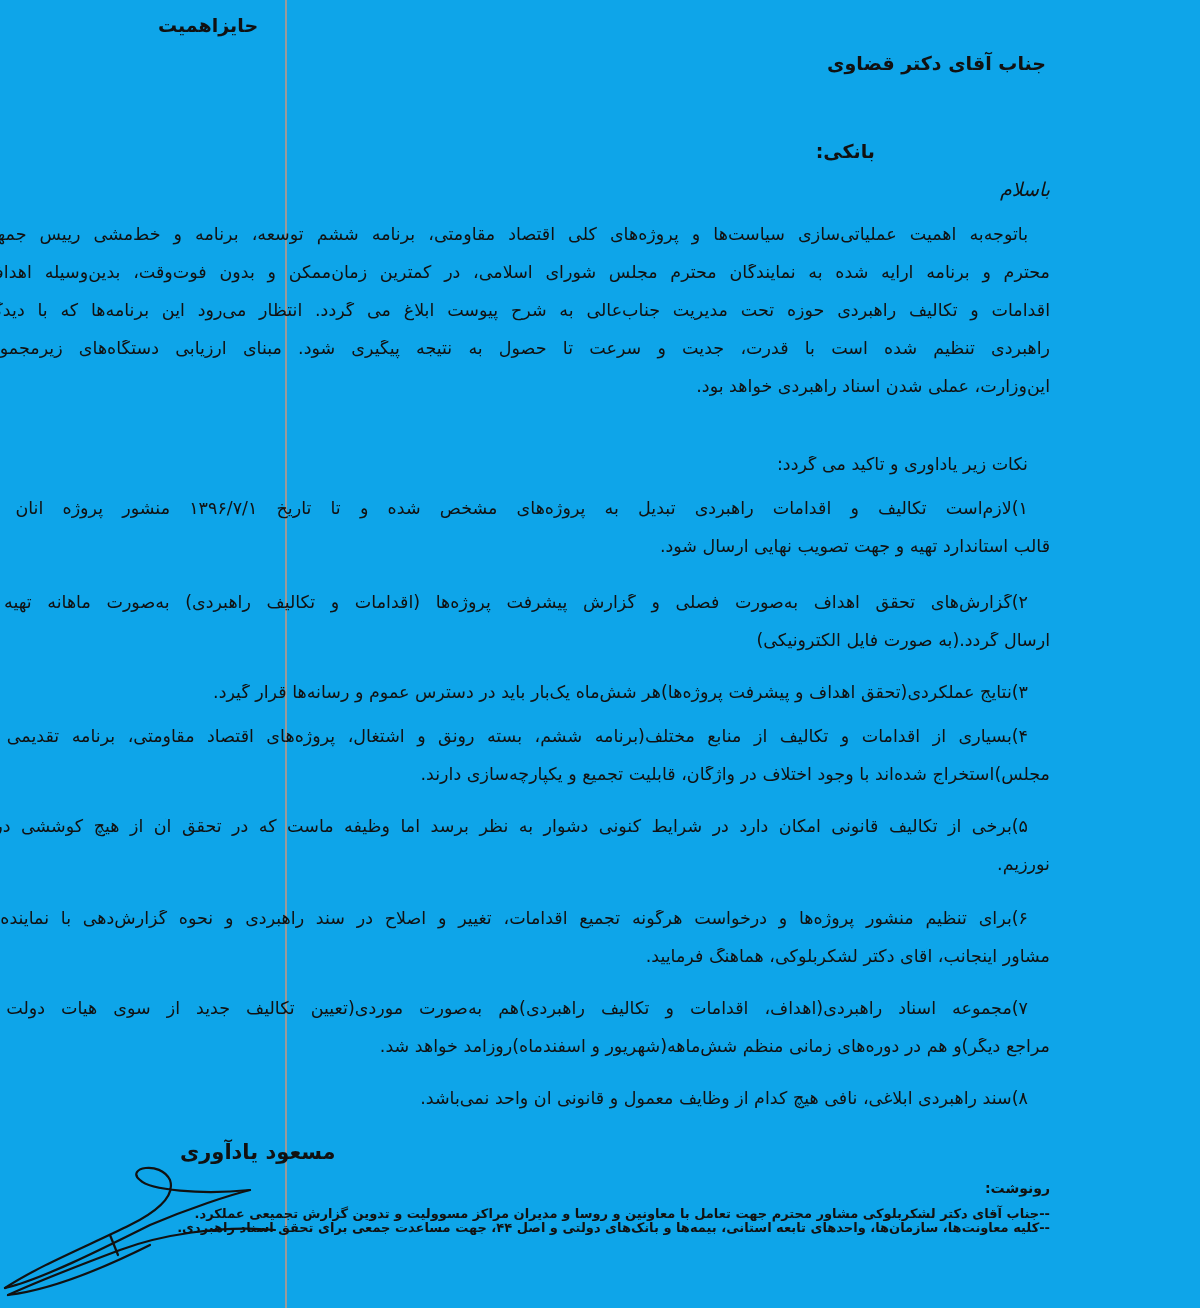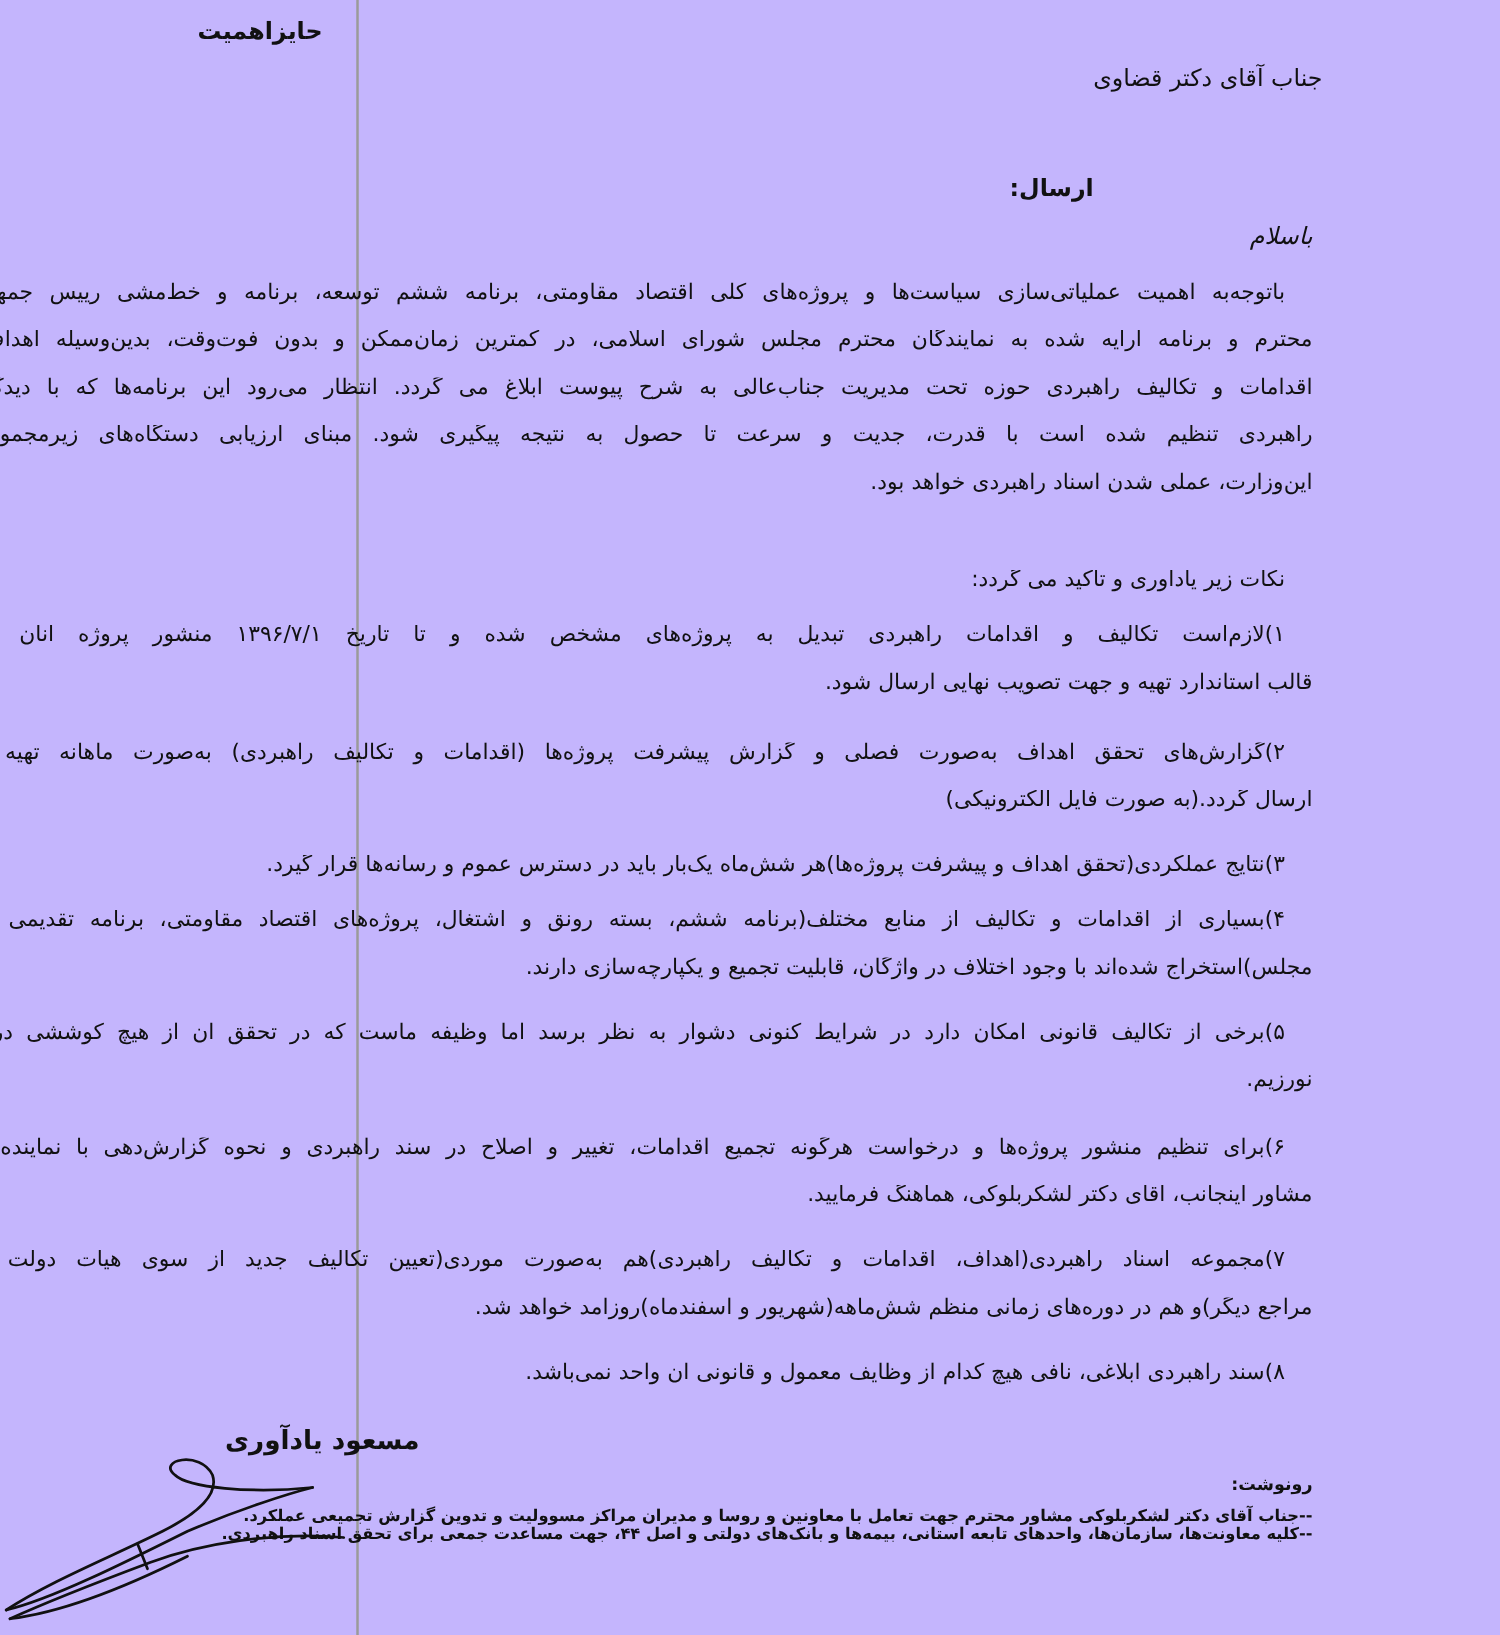--- a/index.html
+++ b/index.html
@@ -1,27 +1,27 @@
 <!DOCTYPE html>
 <html lang="fa" dir="rtl"><head>
 <meta charset="utf-8">
 <style>
   html, body { margin: 0; padding: 0; background: #ffffff; }
   body {
     width: 1200px; height: 1308px; position: relative; overflow: hidden;
     font-family: "DejaVu Sans", sans-serif; color: #111111;
   }
-  .page { position: absolute; inset: 0; background: #c4b5fd; }
+  .page { position: absolute; inset: 0; background: #0ea5e9; }
   .fold-line {
     position: absolute; left: 285px; top: 0; width: 1.5px; height: 1308px;
     background: #9a9a9a;
   }
   .abs { position: absolute; white-space: nowrap; direction: rtl; }
   .classification { left: 158px; top: 14px; font-size: 19px; font-weight: bold; }
-  .recipient-name { right: 142px; top: 52px; font-size: 19px; font-weight: normal; }
+  .recipient-name { right: 154px; top: 52px; font-size: 19px; font-weight: bold; }
   .recipient-title { right: 150px; top: 92px; font-size: 19px; font-weight: bold; }
   .subject { right: 325px; top: 140px; font-size: 19px; font-weight: bold; display: flex; gap: 6px; }
   .salutation { right: 150px; top: 178px; font-size: 19px; font-style: italic; }
   .body-block { position: absolute; right: 150px; width: 1070px; direction: rtl; }
   .line {
     font-size: 17.5px; line-height: 1; height: 38px; white-space: nowrap;
     text-align: justify; text-align-last: justify; overflow: hidden;
   }
   .line.last { text-align-last: right; }
   .lead { text-indent: 22px; }
@@ -32,21 +32,21 @@
 </style>
 </head>
 <body>
 
 <div class="page">
   <div class="fold-line"></div>
 
   <div class="abs classification">حایزاهمیت</div>
   <div class="abs recipient-name">جناب آقای دکتر قضاوی</div>
   <div class="abs subject">
-    <span>ارسال:</span>
+    <span>بانکی:</span>
   </div>
   <div class="abs salutation">باسلام</div>
 
   <div class="body-block" style="top:226px;">
     <div class="line lead">باتوجه‌به اهمیت عملیاتی‌سازی سیاست‌ها و پروژه‌های کلی اقتصاد مقاومتی، برنامه ششم توسعه، برنامه و خط‌مشی رییس جمهور</div>
     <div class="line">محترم و برنامه ارایه شده به نمایندگان محترم مجلس شورای اسلامی، در کمترین زمان‌ممکن و بدون فوت‌وقت، بدین‌وسیله اهداف،</div>
     <div class="line">اقدامات و تکالیف راهبردی حوزه تحت مدیریت جناب‌عالی به شرح پیوست ابلاغ می گردد. انتظار می‌رود این برنامه‌ها که با دیدگاه</div>
     <div class="line">راهبردی تنظیم شده است با قدرت، جدیت و سرعت تا حصول به نتیجه پیگیری شود. مبنای ارزیابی دستگاه‌های زیرمجموعه</div>
     <div class="line last">این‌وزارت، عملی شدن اسناد راهبردی خواهد بود.</div>
   </div>

